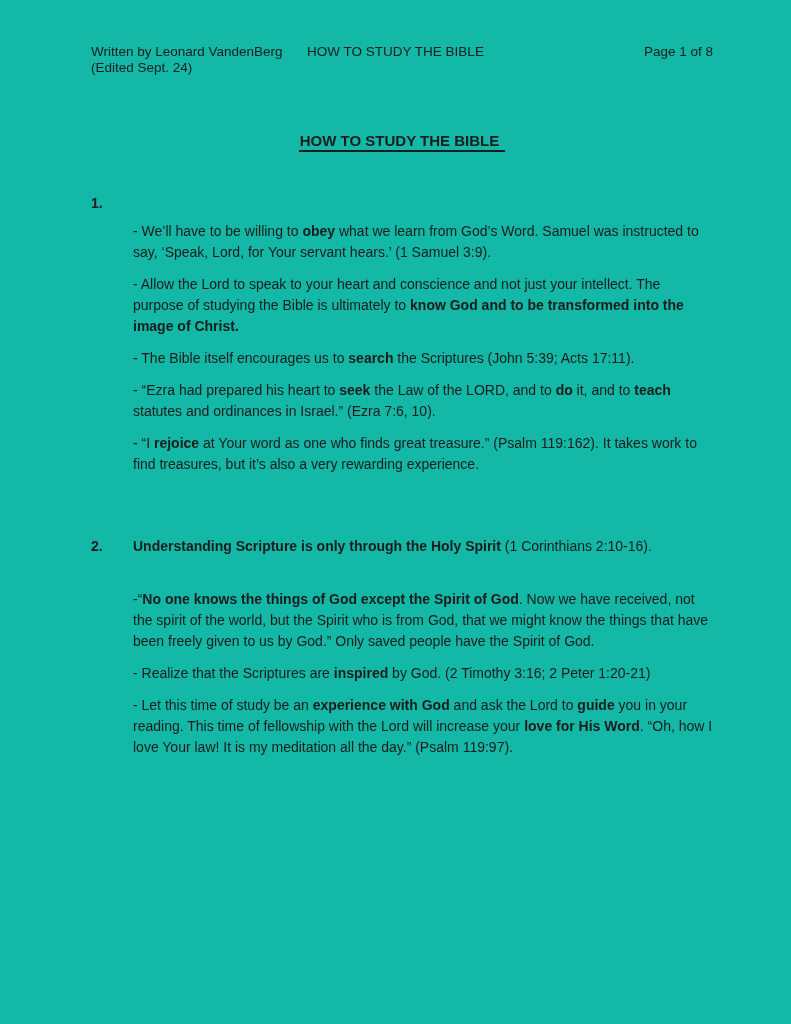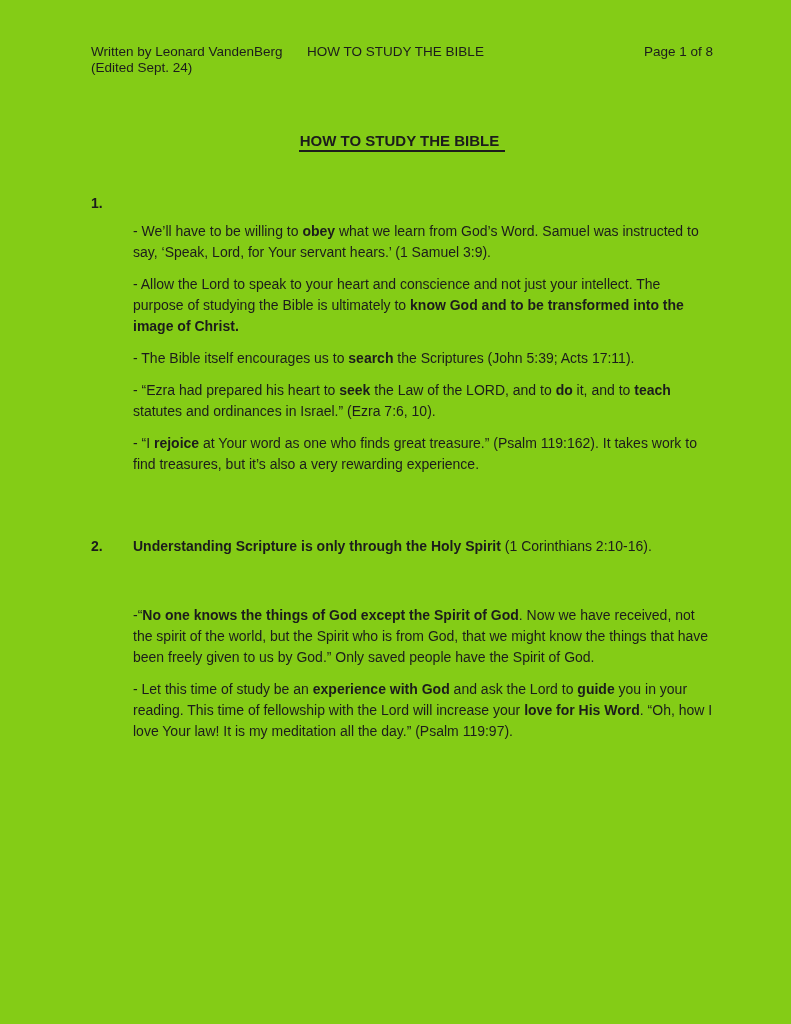--- a/index.html
+++ b/index.html
@@ -1,20 +1,20 @@
 <!DOCTYPE html>
 <html><head>
 <meta charset="utf-8">
 <style>
   html, body { margin: 0; padding: 0; background: #ffffff; }
   .page {
     position: relative;
     width: 791px;
     height: 1024px;
-    background: #84cc16;
+    background: #14b8a6;
     box-sizing: border-box;
     padding: 44px 78px 0 91px;
     font-family: "Liberation Sans", sans-serif;
     color: #1c1c1c;
     overflow: hidden;
   }
   
   .running-header {
     position: relative;
     font-size: 13.5px;
@@ -45,21 +45,21 @@
     grid-template-columns: 42px 1fr;
     font-size: 14px;
     line-height: 21px;
     margin-top: 44px;
   }
   .doc-section + .doc-section { margin-top: 50px; }
   .sec-num { font-weight: bold; grid-column: 1; }
   .sec-heading { grid-column: 2; max-width: 580px; }
   .sec-heading .b, .doc-para .b { font-weight: bold; }
   .sec-paras { grid-column: 2; margin-top: 28px; max-width: 580px; }
-  .doc-section:nth-child(2) .sec-paras { margin-top: 48px; }
+  .doc-section:nth-child(2) .sec-paras { margin-top: 32px; }
   .doc-para { margin: 0 0 11px 0; }
 </style>
 </head>
 <body>
 
 <div class="page" style="color: rgb(28, 28, 28);">
 
   <header class="running-header">
     <div class="hdr-left">
       <div>Written by Leonard VandenBerg</div>
@@ -81,18 +81,19 @@
           <p class="doc-para"><span>- “Ezra had prepared his heart to </span><span class="b">seek</span><span> the Law of the LORD, and to </span><span class="b">do</span><span> it, and to </span><span class="b">teach</span><span> statutes and ordinances in Israel.” (Ezra 7:6, 10).</span></p>
           <p class="doc-para"><span>- “I </span><span class="b">rejoice</span><span> at Your word as one who finds great treasure.” (Psalm 119:162). It takes work to find treasures, but it’s also a very rewarding experience.</span></p>
         </div>
   </section>
 
   <section class="doc-section">
     <span class="sec-num">2.</span>
     <span class="sec-heading"><span class="b">Understanding Scripture is only through the Holy Spirit</span><span> (1 Corinthians 2:10-16).</span></span>
     <div class="sec-paras">
           <p class="doc-para"><span>-“</span><span class="b">No one knows the things of God except the Spirit of God</span><span>. Now we have received, not the spirit of the world, but the Spirit who is from God, that we might know the things that have been freely given to us by God.” Only saved people have the Spirit of God.</span></p>
+          <p class="doc-para"><span>- Realize that the Scriptures are </span><span class="b">inspired</span><span> by God. (2 Timothy 3:16; 2 Peter 1:20-21)</span></p>
           <p class="doc-para"><span>- Let this time of study be an </span><span class="b">experience with God</span><span> and ask the Lord to </span><span class="b">guide</span><span> you in your reading. This time of fellowship with the Lord will increase your </span><span class="b">love for His Word</span><span>. “Oh, how I love Your law! It is my meditation all the day.” (Psalm 119:97).</span></p>
         </div>
   </section>
 </main>
 
 </div>
 
 </body></html>

